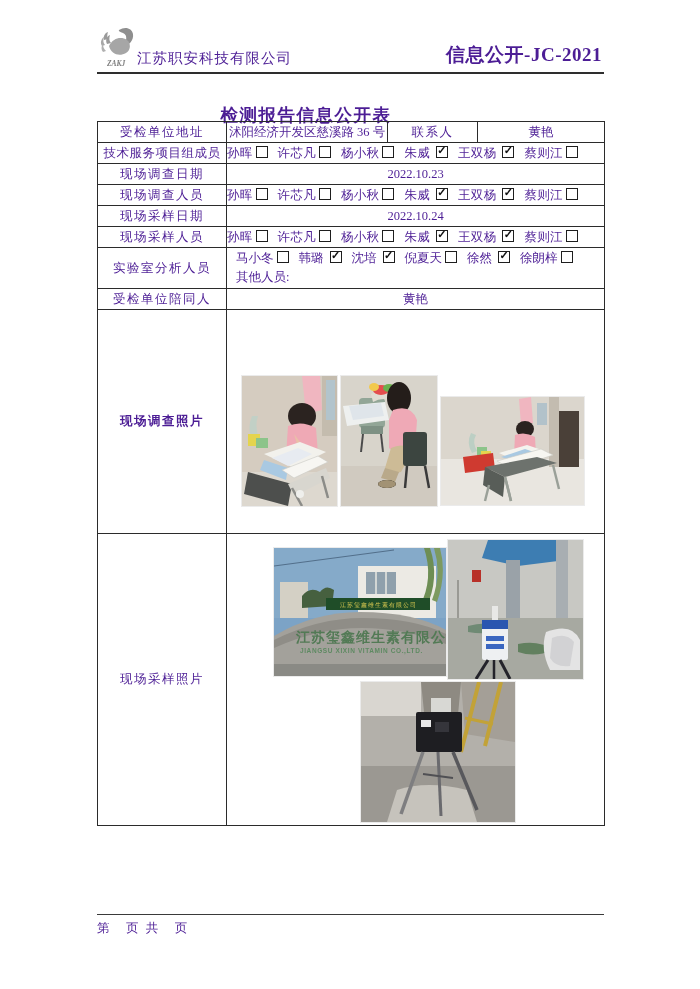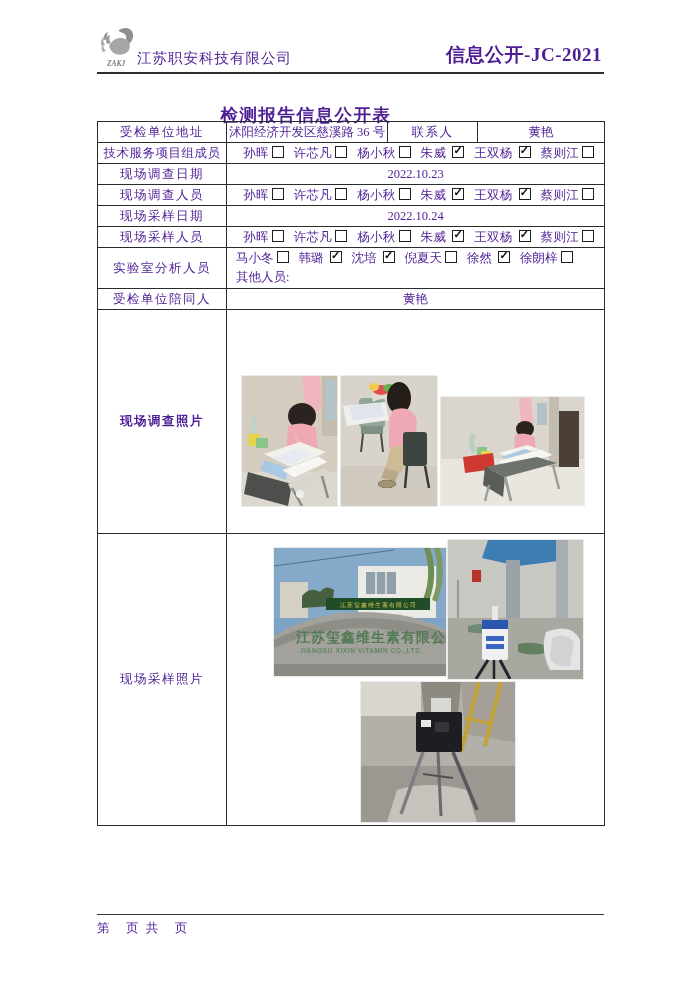--- a/index.html
+++ b/index.html
@@ -15,21 +15,21 @@
   
   .doc-title{position:absolute;left:0;top:89px;width:100%;text-align:center;
     font-size:17.5px;font-weight:bold;letter-spacing:1.5px;margin-top:14px;}
   
   table.form{position:absolute;left:97px;top:121px;width:507px;border-collapse:collapse;table-layout:fixed;
     font-size:12.5px;}
   table.form td{border:1px solid #2b2b2b;padding:0;vertical-align:middle;line-height:1.35;}
   td.lbl{text-align:center;letter-spacing:1.5px;}
   td.lbl.tight{letter-spacing:.5px;}
   td.val{text-align:center;}
-  td.val-left{text-align:right;padding-left:9px;letter-spacing:.3px;}
+  td.val-left{text-align:left;padding-left:9px;letter-spacing:.3px;}
   tr.r-big{height:40px;}
   tr.r-std{height:21px;}
   tr.r-two{height:41px;}
   tr.r-photos1{height:224px;font-weight:bold;}
   tr.r-photos2{height:292px;}
   td.photo-cell{vertical-align:top;}
   .lab-lines{padding:2px 0 2px 9px;}
   .lab-lines .line2{margin-top:2px;}
   
   .staff-item{margin-right:10px;white-space:nowrap;}

